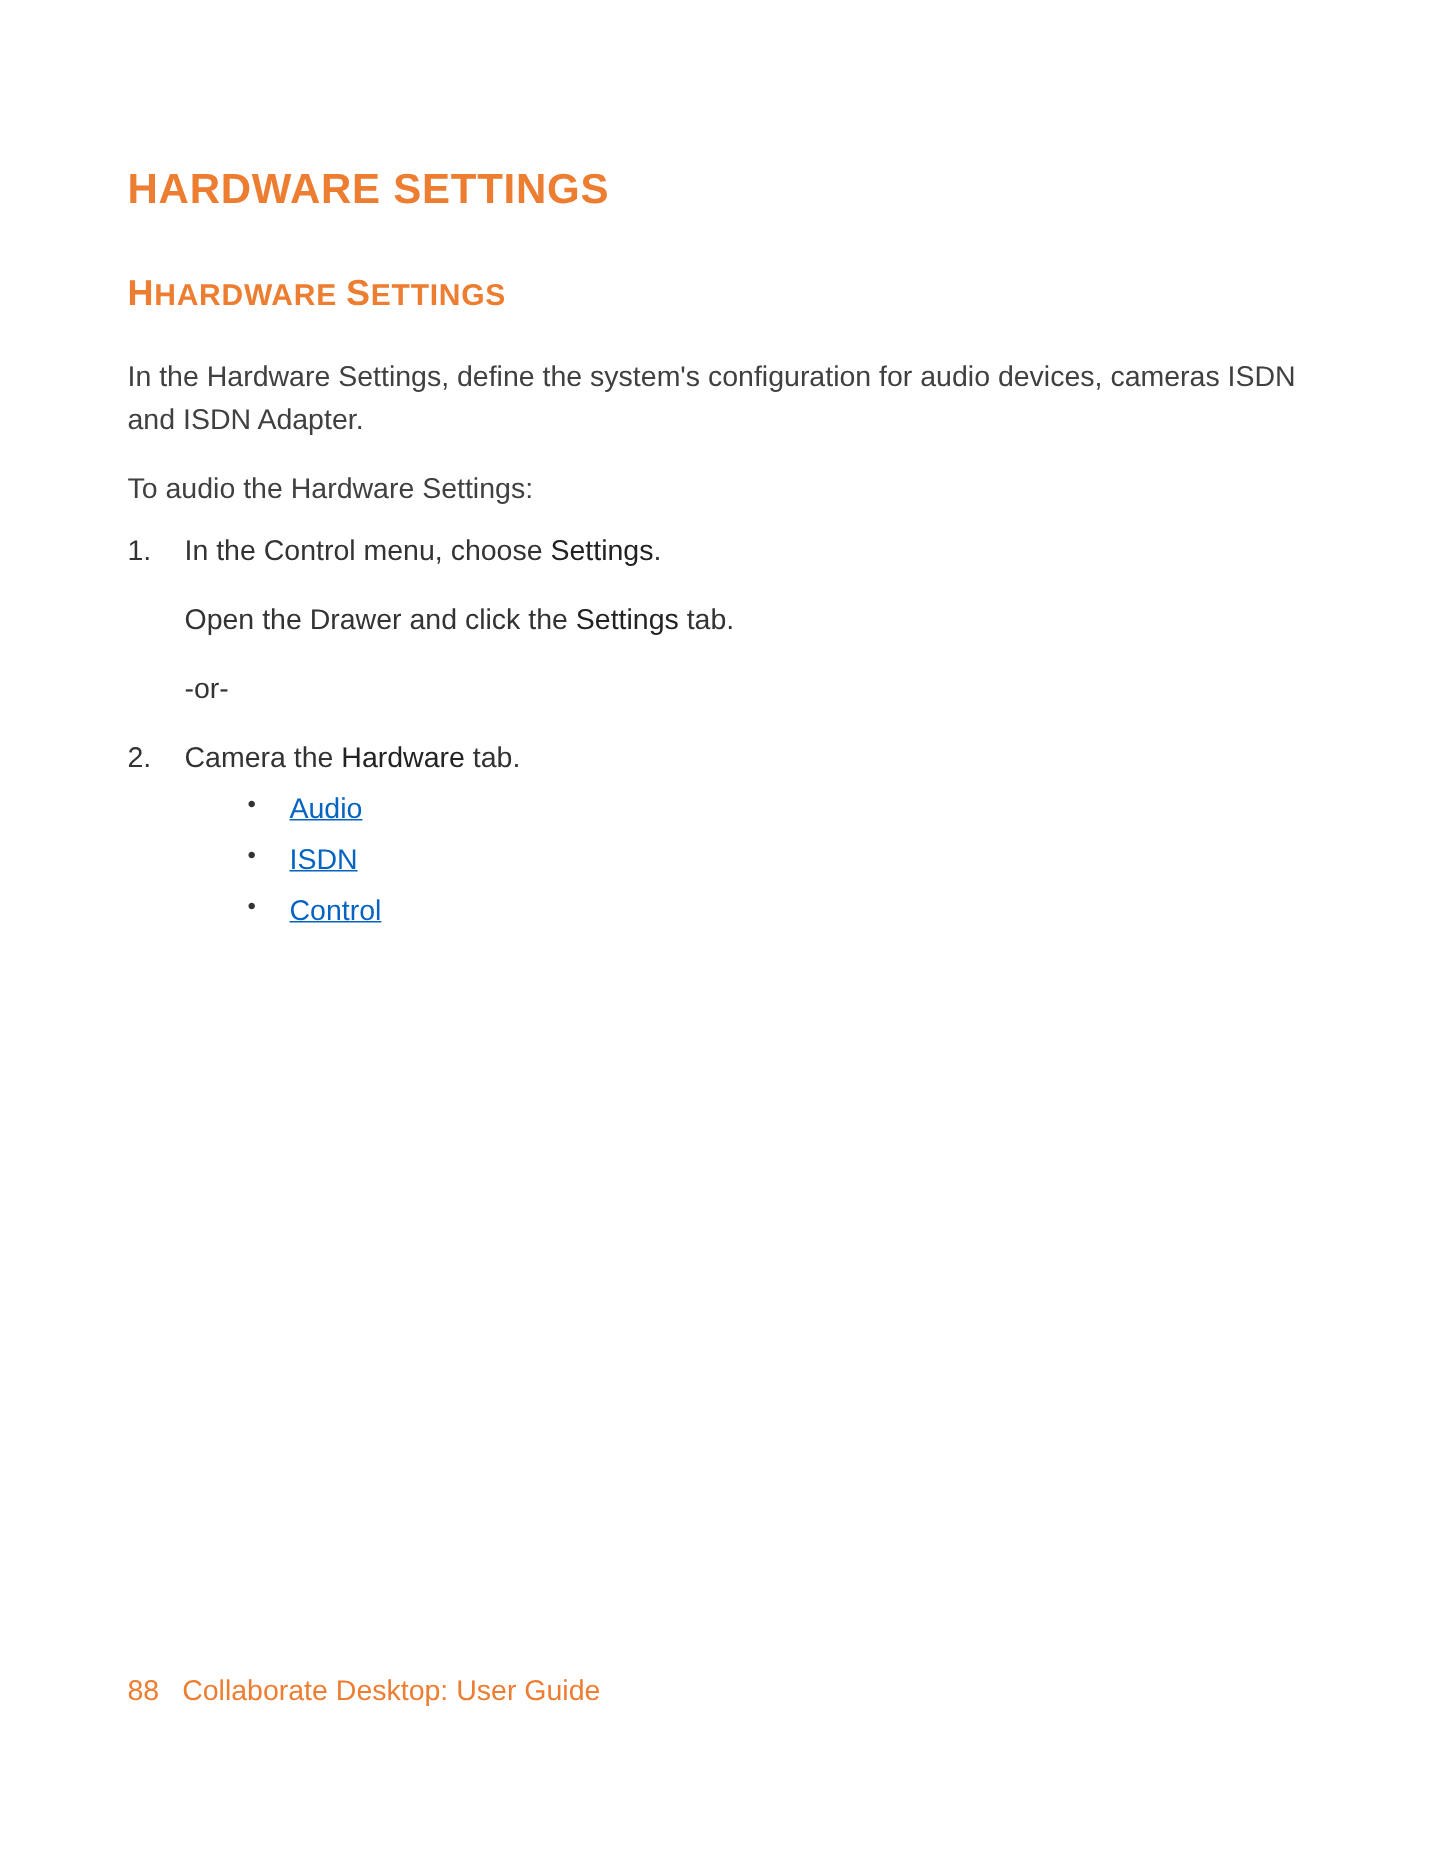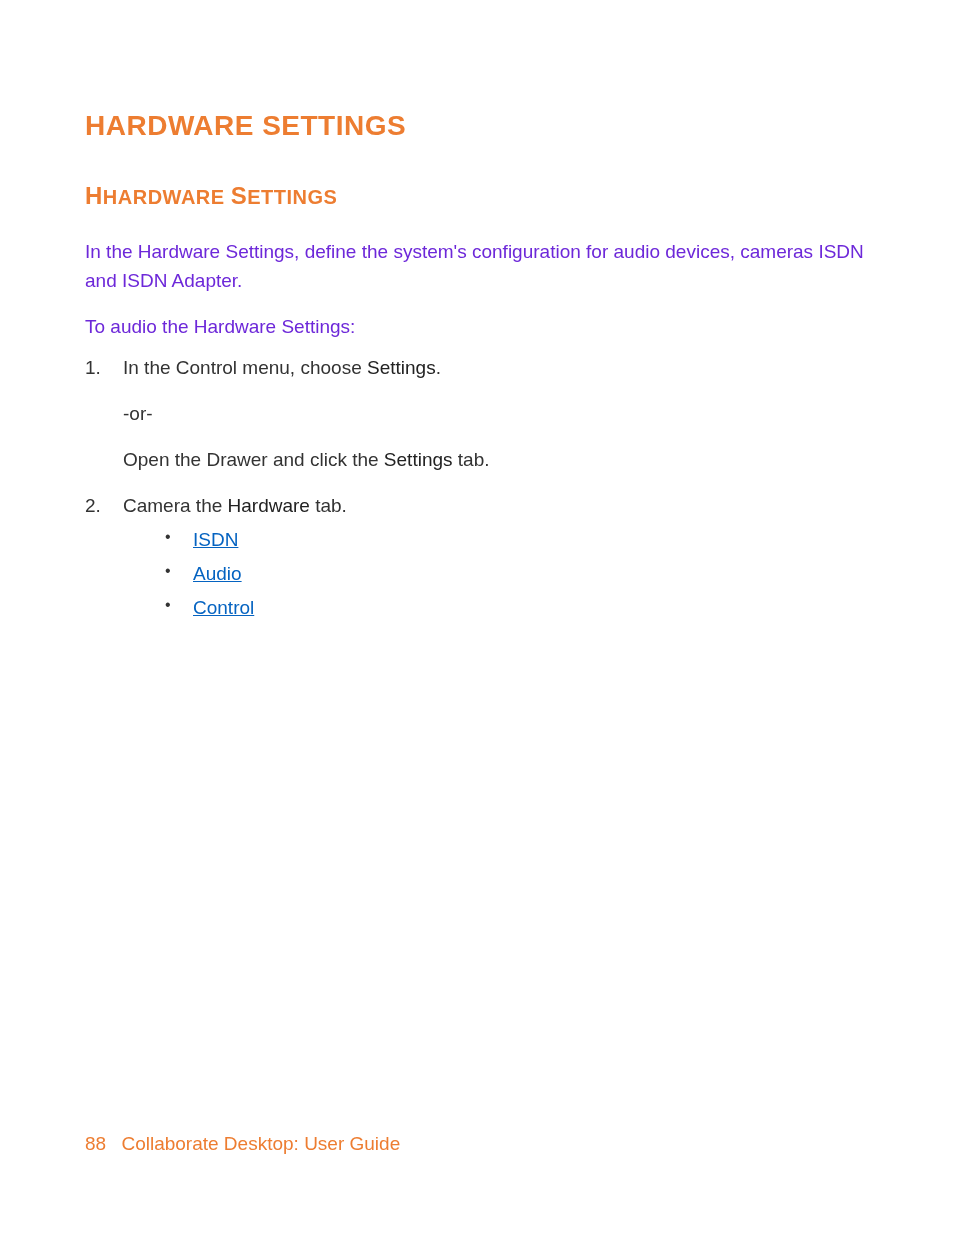--- a/index.html
+++ b/index.html
@@ -27,21 +27,21 @@
     font-size: 20px;
     font-weight: bold;
     color: #ed7d31;
     font-variant: small-caps;
     letter-spacing: 0.5px;
     margin-bottom: 28px;
   }
   .para {
     font-size: 19px;
     line-height: 1.5;
-    color: #6d28d9;
+    color: #404040;
     margin-bottom: 18px;
   }
   .ol {
     list-style: none;
     padding: 0;
     margin: 0;
   }
   .ol > li {
     font-size: 19px;
     line-height: 1.7;
@@ -85,21 +85,21 @@
   }
   .link {
     color: #0563c1;
     text-decoration: underline;
     cursor: pointer;
   }
   .bold { font-weight: normal; color: #222; }
   .footer {
     position: absolute;
     left: 85px;
-    bottom: 80px;
+    bottom: 96px;
     font-size: 19px;
     color: #ed7d31;
   }
   .footer .pg { margin-right: 10px; }
 </style>
 </head>
 <body>
 
 <div class="page">
 
@@ -114,37 +114,37 @@
 
   <div class="para" style="margin-bottom:10px">To audio the Hardware Settings:</div>
 
   <ol class="ol">
     <li class="li-block">
       <span class="num">1.</span>
       <span>In the Control menu, choose </span><span class="bold">Settings</span><span>.</span>
     </li>
   </ol>
 
-  <div class="indent-para">-or-</div>
-
   <div class="indent-para">
     <span>Open the Drawer and click the </span><span class="bold">Settings</span><span> tab.</span>
   </div>
+
+  <div class="indent-para">-or-</div>
 
   <ol class="ol">
     <li>
       <span class="num">2.</span>
       <span>Camera the </span><span class="bold">Hardware</span><span> tab.</span>
 
       <ul class="ul">
         <li>
-          <span class="link">ISDN</span>
+          <span class="link">Audio</span>
         </li>
         <li>
-          <span class="link">Audio</span>
+          <span class="link">ISDN</span>
         </li>
         <li>
           <span class="link">Control</span>
         </li>
       </ul>
     </li>
   </ol>
 
 </div>
 

